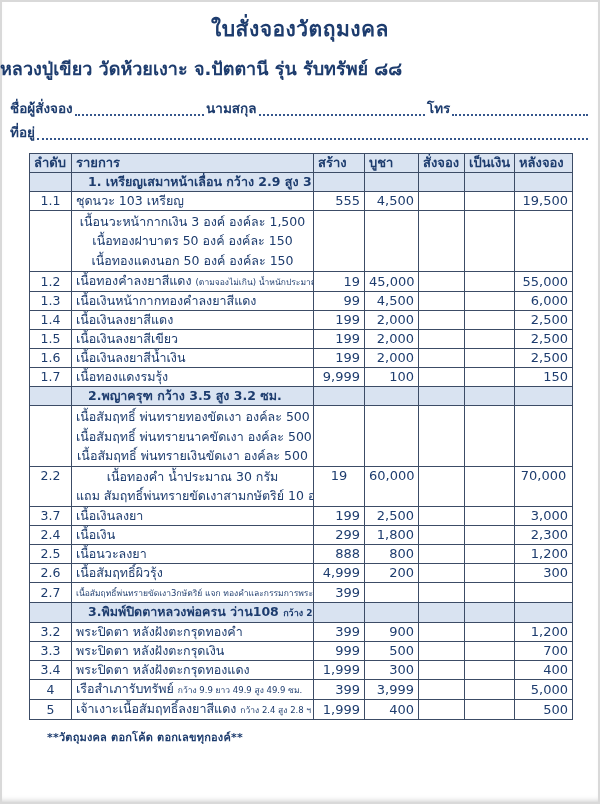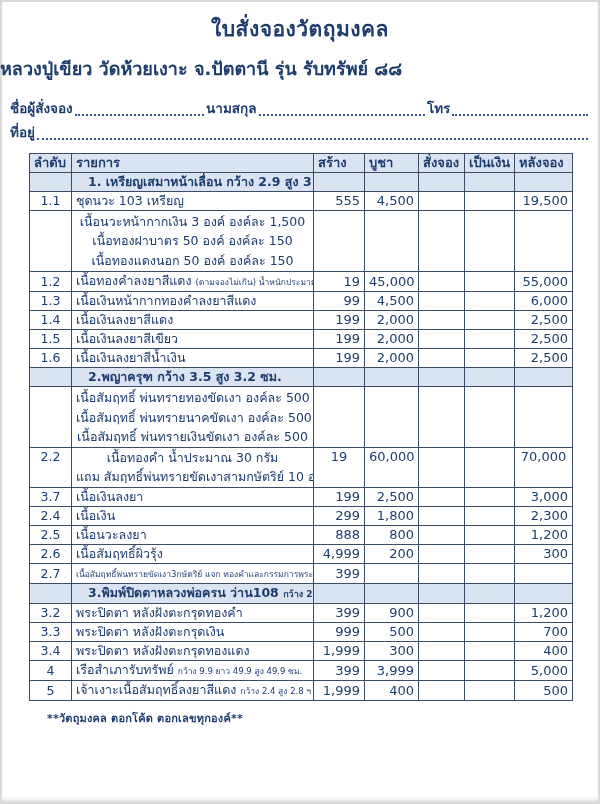--- a/index.html
+++ b/index.html
@@ -183,20 +183,29 @@
         </tr>
         <tr>
           <td class="no ">1.6</td>
           <td class="item "><span>เนื้อเงินลงยาสีน้ำเงิน</span></td>
           <td class="num">199</td>
           <td class="num">2,000</td>
           <td class=""></td>
           <td class=""></td>
           <td class="num">2,500</td>
         </tr>
+        <tr>
+          <td class="no ">1.7</td>
+          <td class="item "><span>เนื้อทองแดงรมรุ้ง</span></td>
+          <td class="num">9,999</td>
+          <td class="num">100</td>
+          <td class=""></td>
+          <td class=""></td>
+          <td class="num">150</td>
+        </tr>
         <tr class="section">
           <td class="no "></td>
           <td class="item "><span>2.พญาครุฑ กว้าง 3.5 สูง 3.2 ซม.</span></td>
           <td class="num"></td>
           <td class="num"></td>
           <td class=""></td>
           <td class=""></td>
           <td class="num"></td>
         </tr>
         <tr class="multi">

